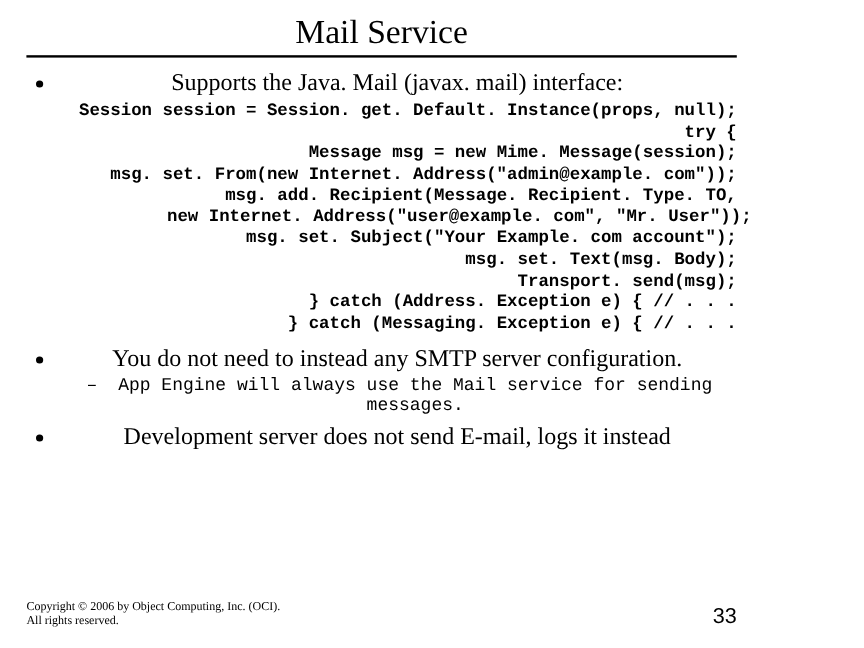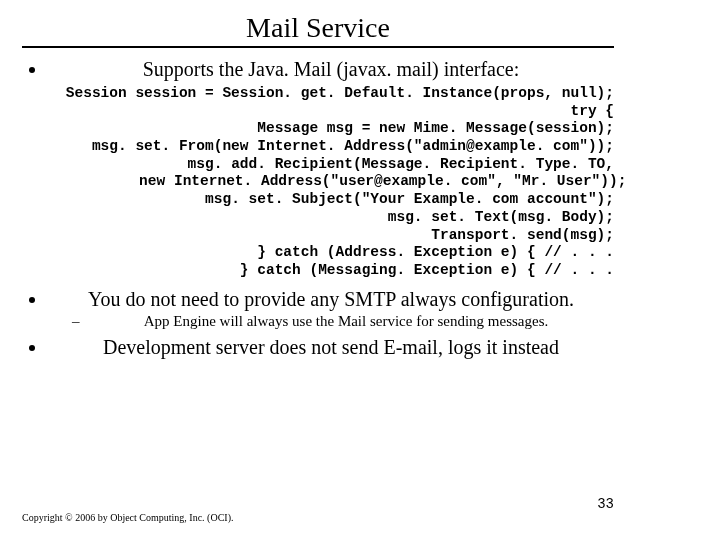--- a/index.html
+++ b/index.html
@@ -43,20 +43,21 @@
   }
   ul.sub {
     margin: 2px 0 6px 0;
     padding-left: 30px;
     font-size: 15px;
   }
   ul.sub > li {
     list-style-type: none;
     position: relative;
     margin: 2px 10px;
+    font-family: Liberation Mono, monospace;
   }
   ul.sub > li::before {
     content: "–";
     position: absolute;
     left: -16px;
   }
   pre.code {
     font-family: "Courier New", Courier, monospace;
     font-size: 14.5px;
     line-height: 1.22;
@@ -69,23 +70,23 @@
     position: absolute;
     left: 22px;
     bottom: 16px;
     font-size: 10px;
     line-height: 1.2;
     font-family: "Times New Roman", Times, serif;
   }
   .pagenum {
     position: absolute;
     right: 22px;
-    bottom: 28px;
-    font-size: 14px;
-    font-family: Liberation Mono, monospace;
+    bottom: 16px;
+    font-size: 18px;
+    font-family: Liberation Sans, sans-serif;
   }
 </style>
 </head>
 <body>
 
 <div class="slide">
 
   <div class="title">Mail Service</div>
   <hr class="rule">
 
@@ -100,27 +101,28 @@
    msg. add. Recipient(Message. Recipient. Type. TO,
              new Internet. Address("user@example. com", "Mr. User"));
    msg. set. Subject("Your Example. com account");
    msg. set. Text(msg. Body);
    Transport. send(msg);
 } catch (Address. Exception e) { // . . .
 } catch (Messaging. Exception e) { // . . .</pre>
 
   <ul class="top">
     <li>
-      <span>You do not need to provide any SMTP always configuration.</span>
+      <span>You do not need to instead any SMTP server configuration.</span>
       <ul class="sub">
         <li>App Engine will always use the Mail service for sending messages.</li>
       </ul>
     </li>
     <li>Development server does not send E-mail, logs it instead</li>
   </ul>
 
   <div class="footer">
     <div>Copyright © 2006 by Object Computing, Inc. (OCI).</div>
+    <div>All rights reserved.</div>
   </div>
 
   <div class="pagenum">33</div>
 
 </div>
 
 </body></html>

